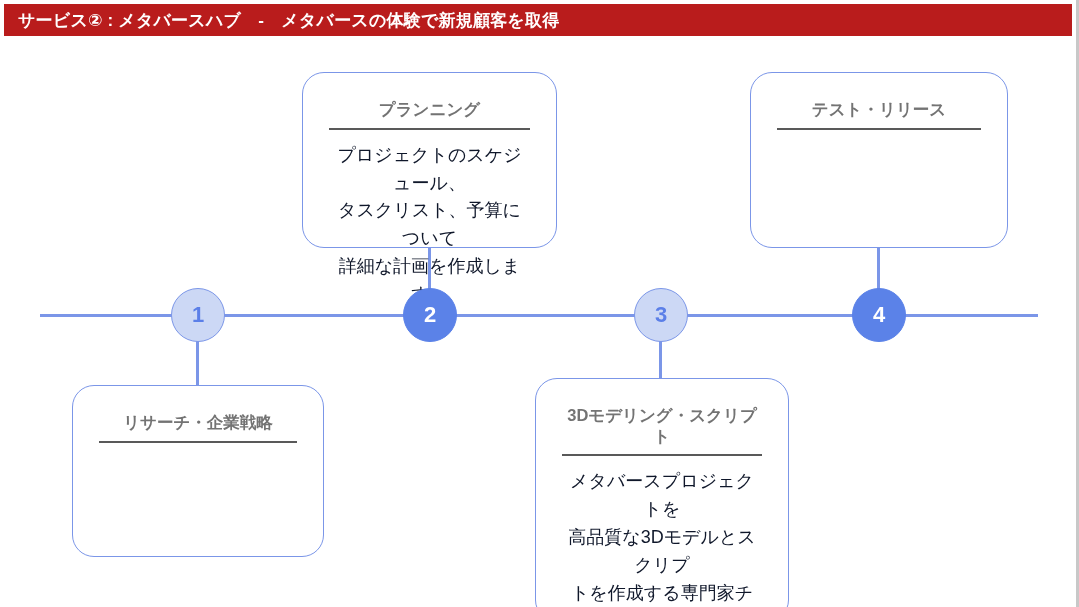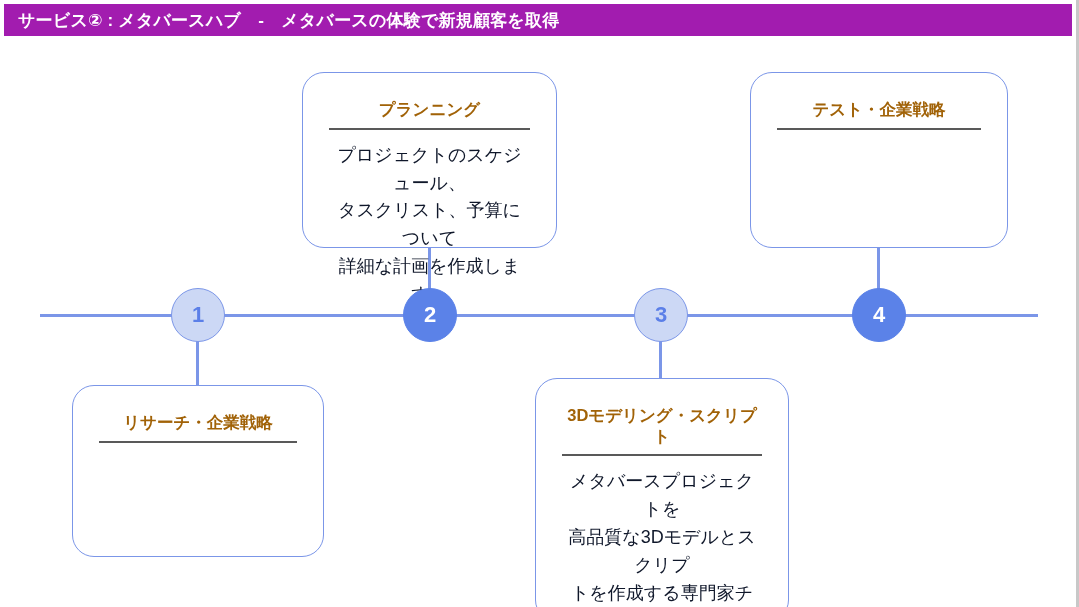--- a/index.html
+++ b/index.html
@@ -34,21 +34,21 @@
     background: #c8c8c8;
   }
 
   
   .header-bar {
     position: absolute;
     left: 4px;
     top: 4px;
     width: 1068px;
     height: 32px;
-    background: #a21caf;
+    background: #b91c1c;
     box-sizing: border-box;
   }
   .header-title {
     position: absolute;
     left: 14px;
     top: 50%;
     transform: translateY(-50%);
     color: #ffffff;
     font-size: 17px;
     font-weight: bold;
@@ -106,21 +106,21 @@
   }
   .card-inner {
     position: absolute;
     left: 26px;
     right: 26px;
     top: 26px;
   }
   .card-title {
     font-size: 16.5px;
     font-weight: bold;
-    color: #a16207;
+    color: #737373;
     line-height: 1.25;
     margin: 0 0 4px 0;
   }
   .card-title.center { text-align: center; }
   .card-divider {
     height: 2px;
     background: #595959;
     margin: 8px 0 12px 0;
   }
   .card-body {
@@ -199,19 +199,19 @@
       <div class="card-divider"></div>
       <div class="card-body">メタバースプロジェクトを
 高品質な3Dモデルとスクリプ
 トを作成する専門家チームを
 用意しています。</div>
     </div>
   </div>
 
   <div class="card" id="card-4">
     <div class="card-inner">
-      <div class="card-title center">テスト・企業戦略</div>
+      <div class="card-title center">テスト・リリース</div>
       <div class="card-divider"></div>
     </div>
   </div>
 
   <div class="page-edge-right"></div>
 </div>
 
 </body></html>

